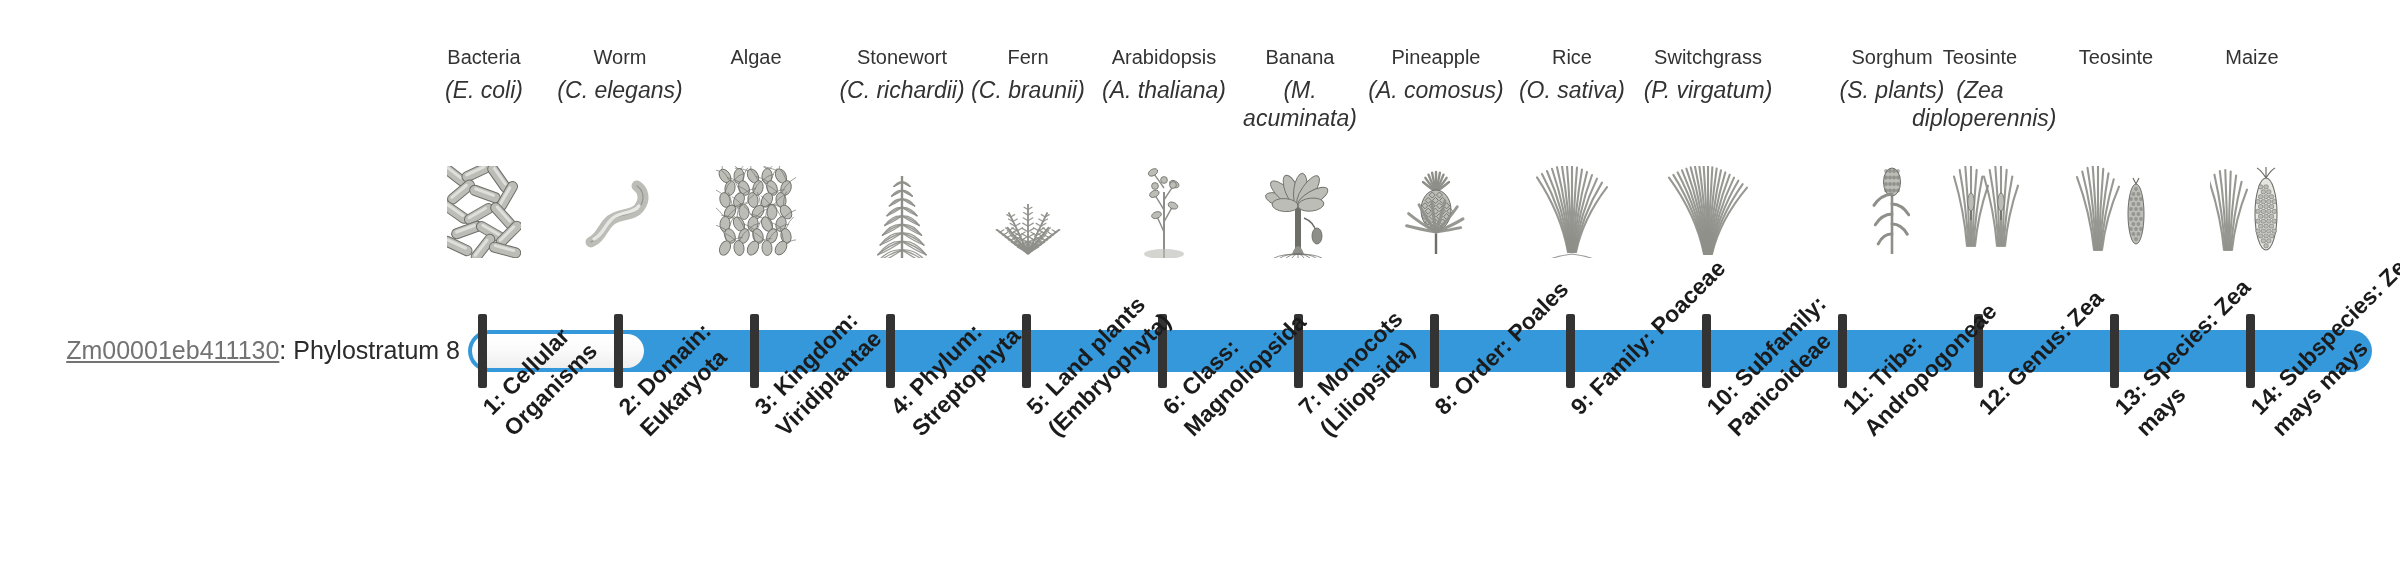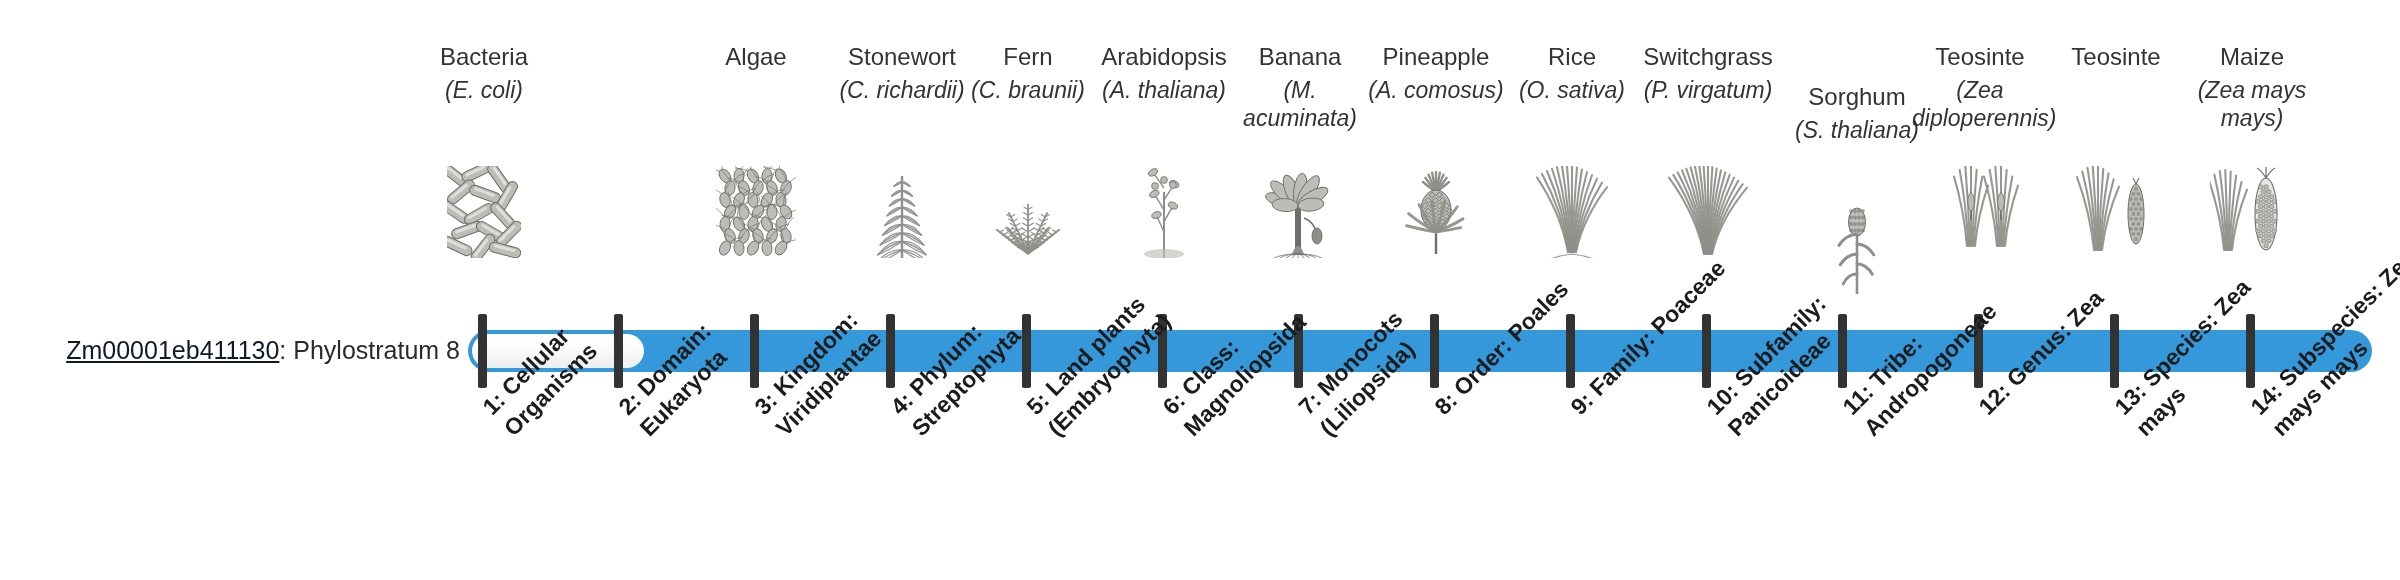--- a/index.html
+++ b/index.html
@@ -27,21 +27,21 @@
     position: absolute;
     left: 40px;
     top: 336px;
     width: 420px;
     text-align: right;
     font-size: 25px;
     color: #2b2b2b;
     white-space: nowrap;
   }
   .gene-link {
-    color: #0f172a;
+    color: #737373;
     text-decoration: underline;
     cursor: pointer;
   }
 
   
   .columns {
     position: absolute;
     left: 470px;
     top: 0;
     width: 1900px;
@@ -52,21 +52,21 @@
     top: 0;
     width: 136px;
     height: 320px;
   }
   .common-name {
     position: absolute;
     top: 42px;
     left: 0;
     width: 100%;
     text-align: center;
-    font-size: 24px;
+    font-size: 20px;
     line-height: 30px;
     color: #333333;
   }
   .sci-name {
     position: absolute;
     top: 76px;
     left: 0;
     width: 100%;
     text-align: center;
     font-size: 23px;
@@ -206,20 +206,31 @@
             </g>
             <g transform="translate(36,82) rotate(-52)">
               <rect x="-16" y="-5" width="32" height="10" rx="5" fill="#bdbdb8" stroke="#6e6e69" stroke-width="1"></rect>
               <rect x="-12" y="-3.2" width="22" height="3" rx="1.5" fill="#e4e4e0" opacity="0.85"></rect>
             </g>
             <g transform="translate(58,84) rotate(15)">
               <rect x="-16" y="-5" width="32" height="10" rx="5" fill="#bdbdb8" stroke="#6e6e69" stroke-width="1"></rect>
               <rect x="-12" y="-3.2" width="22" height="3" rx="1.5" fill="#e4e4e0" opacity="0.85"></rect>
             </g>
           </svg>
+        </div>
+      </div>
+      <div class="col" style="left: 82px;">
+        <div class="common-name">Worm</div>
+     <div class="sci-name">(C. elegans)</div>
+     <div class="organism">
+          <svg width="86" height="86" viewBox="0 0 86 86">
+      <path d="M14 70 C 24 66, 26 54, 34 48 C 44 41, 56 44, 62 36 C 69 27, 66 18, 60 14" stroke="#bdbdb8" stroke-width="11" fill="none" stroke-linecap="round"></path>
+      <path d="M14 70 C 24 66, 26 54, 34 48 C 44 41, 56 44, 62 36 C 69 27, 66 18, 60 14" stroke="#6e6e69" stroke-width="1.2" fill="none" stroke-linecap="round" opacity="0.5"></path>
+      <path d="M17 67 C 26 63, 28 52, 36 46 C 45 39, 57 42, 62 34" stroke="#ececea" stroke-width="3.4" fill="none" stroke-linecap="round" opacity="0.9"></path>
+    </svg>
         </div>
       </div>
       <div class="col" style="left: 218px;">
         <div class="common-name">Algae</div>
      <div class="organism">
           <svg width="80" height="92" viewBox="0 0 80 92">
             <g transform="translate(9,10) rotate(-35)">
                 <ellipse cx="0" cy="0" rx="5" ry="7.5" fill="#bdbdb8" stroke="#6e6e69" stroke-width="0.9"></ellipse>
                 <path d="M-1.5 -7 q -6 -7 -10 -9 M1.5 -7 q 5 -8 10 -10" stroke="#6e6e69" stroke-width="0.8" fill="none" opacity="0.75"></path>
               </g>
@@ -657,23 +668,23 @@
             <path d="M43.333333333333336 88 C 45.66666666666667 50.342263738963275, 50.91666666666667 22.72659048086969, 55 4.316141642140622" stroke="#8f8f8a" stroke-width="2.1" fill="none" stroke-linecap="round" opacity="0.92"></path>
             <path d="M43.77777777777778 88 C 46.88888888888889 51.274890479212544, 53.888888888888886 24.343143497301746, 59.333333333333336 6.388645509361211" stroke="#8f8f8a" stroke-width="2.1" fill="none" stroke-linecap="round" opacity="0.92"></path>
             <path d="M44.22222222222222 88 C 48.111111111111114 52.37125896683678, 56.861111111111114 26.24351554251708, 63.66666666666667 8.825019926303952" stroke="#8f8f8a" stroke-width="2.1" fill="none" stroke-linecap="round" opacity="0.92"></path>
             <path d="M44.666666666666664 88 C 49.33333333333333 53.61935715925572, 59.83333333333333 28.40688574270991, 68 11.59857146501271" stroke="#8f8f8a" stroke-width="2.1" fill="none" stroke-linecap="round" opacity="0.92"></path>
             <path d="M45.111111111111114 88 C 50.55555555555556 55.0055106314919, 62.80555555555556 30.80955176125262, 72.33333333333333 14.678912514426443" stroke="#8f8f8a" stroke-width="2.1" fill="none" stroke-linecap="round" opacity="0.92"></path>
             <path d="M45.55555555555556 88 C 51.77777777777778 56.51453239603221, 65.77777777777777 33.42518948645583, 76.66666666666667 18.03229421340491" stroke="#8f8f8a" stroke-width="2.1" fill="none" stroke-linecap="round" opacity="0.92"></path>
             <path d="M46 88 C 53 58.12988929464127, 68.75 36.225141444044866, 81 21.62197621031393" stroke="#8f8f8a" stroke-width="2.1" fill="none" stroke-linecap="round" opacity="0.92"></path>
           </svg>
         </div>
       </div>
-      <div class="col" style="left: 1319px; margin-top: 40px;">
+      <div class="col" style="left: 1354px;">
         <div class="common-name">Sorghum</div>
-     <div class="sci-name">(S. thaliana)</div>
+     <div class="sci-name">(S. plants)</div>
      <div class="organism">
           <svg width="80" height="96" viewBox="0 0 80 96">
             <path d="M40 92 L40 26" stroke="#8f8f8a" stroke-width="2.6" fill="none"></path>
             <ellipse cx="40" cy="20" rx="8.5" ry="14" fill="#bdbdb8" stroke="#6e6e69" stroke-width="1"></ellipse>
             <circle cx="34" cy="9" r="1.9" fill="#6e6e69" opacity="0.55"></circle>
             <circle cx="38" cy="9" r="1.9" fill="#6e6e69" opacity="0.55"></circle>
             <circle cx="42" cy="9" r="1.9" fill="#6e6e69" opacity="0.55"></circle>
             <circle cx="46" cy="9" r="1.9" fill="#6e6e69" opacity="0.55"></circle>
             <circle cx="34" cy="15.5" r="1.9" fill="#6e6e69" opacity="0.55"></circle>
             <circle cx="38" cy="15.5" r="1.9" fill="#6e6e69" opacity="0.55"></circle>
@@ -766,21 +777,20 @@
               <circle cx="11.4" cy="54" r="1.9" fill="#6e6e69" opacity="0.5"></circle>
               <circle cx="16.4" cy="54" r="1.9" fill="#6e6e69" opacity="0.5"></circle>
               <circle cx="14" cy="59" r="1.9" fill="#6e6e69" opacity="0.5"></circle>
               <path d="M14 4 l-3 -6 M14 4 l3 -6" stroke="#6e6e69" stroke-width="1.2"></path>
             </g>
           </svg>
         </div>
       </div>
       <div class="col" style="left: 1714px;">
         <div class="common-name">Maize</div>
-     <div class="sci-name">(Zea mays mays)</div>
      <div class="organism">
           <svg width="84" height="92" viewBox="0 0 84 92">
             <g transform="translate(0,4)">
               <path d="M14 80 C 11 48.74487014477793, 4.25 25.824441584281736, -1 10.544155877284282" stroke="#8f8f8a" stroke-width="2.1" fill="none" stroke-linecap="round" opacity="0.92"></path>
               <path d="M15.142857142857142 80 C 13 46.11019364287773, 8.178571428571427 21.257668980988072, 4.428571428571427 4.68931920639497" stroke="#8f8f8a" stroke-width="2.1" fill="none" stroke-linecap="round" opacity="0.92"></path>
               <path d="M16.285714285714285 80 C 14.999999999999998 44.49102976989767, 12.107142857142856 18.45111826782263, 9.857142857142856 1.0911772664392743" stroke="#8f8f8a" stroke-width="2.1" fill="none" stroke-linecap="round" opacity="0.92"></path>
               <path d="M17.428571428571427 80 C 17 44.004078593931396, 16.035714285714285 17.607069562814416, 15.285714285714283 0.009063542069768005" stroke="#8f8f8a" stroke-width="2.1" fill="none" stroke-linecap="round" opacity="0.92"></path>
               <path d="M18.57142857142857 80 C 18.999999999999996 44.68443676970412, 19.96428571428571 18.78635706748714, 20.71428571428571 1.5209705993424905" stroke="#8f8f8a" stroke-width="2.1" fill="none" stroke-linecap="round" opacity="0.92"></path>
               <path d="M19.714285714285715 80 C 21 46.48306797250179, 23.892857142857146 21.903984485669767, 26.142857142857146 5.517928827781759" stroke="#8f8f8a" stroke-width="2.1" fill="none" stroke-linecap="round" opacity="0.92"></path>
               <path d="M20.857142857142858 80 C 23 49.27033715590039, 27.821428571428573 26.73525107022735, 31.57142857142857 11.71186034644532" stroke="#8f8f8a" stroke-width="2.1" fill="none" stroke-linecap="round" opacity="0.92"></path>

